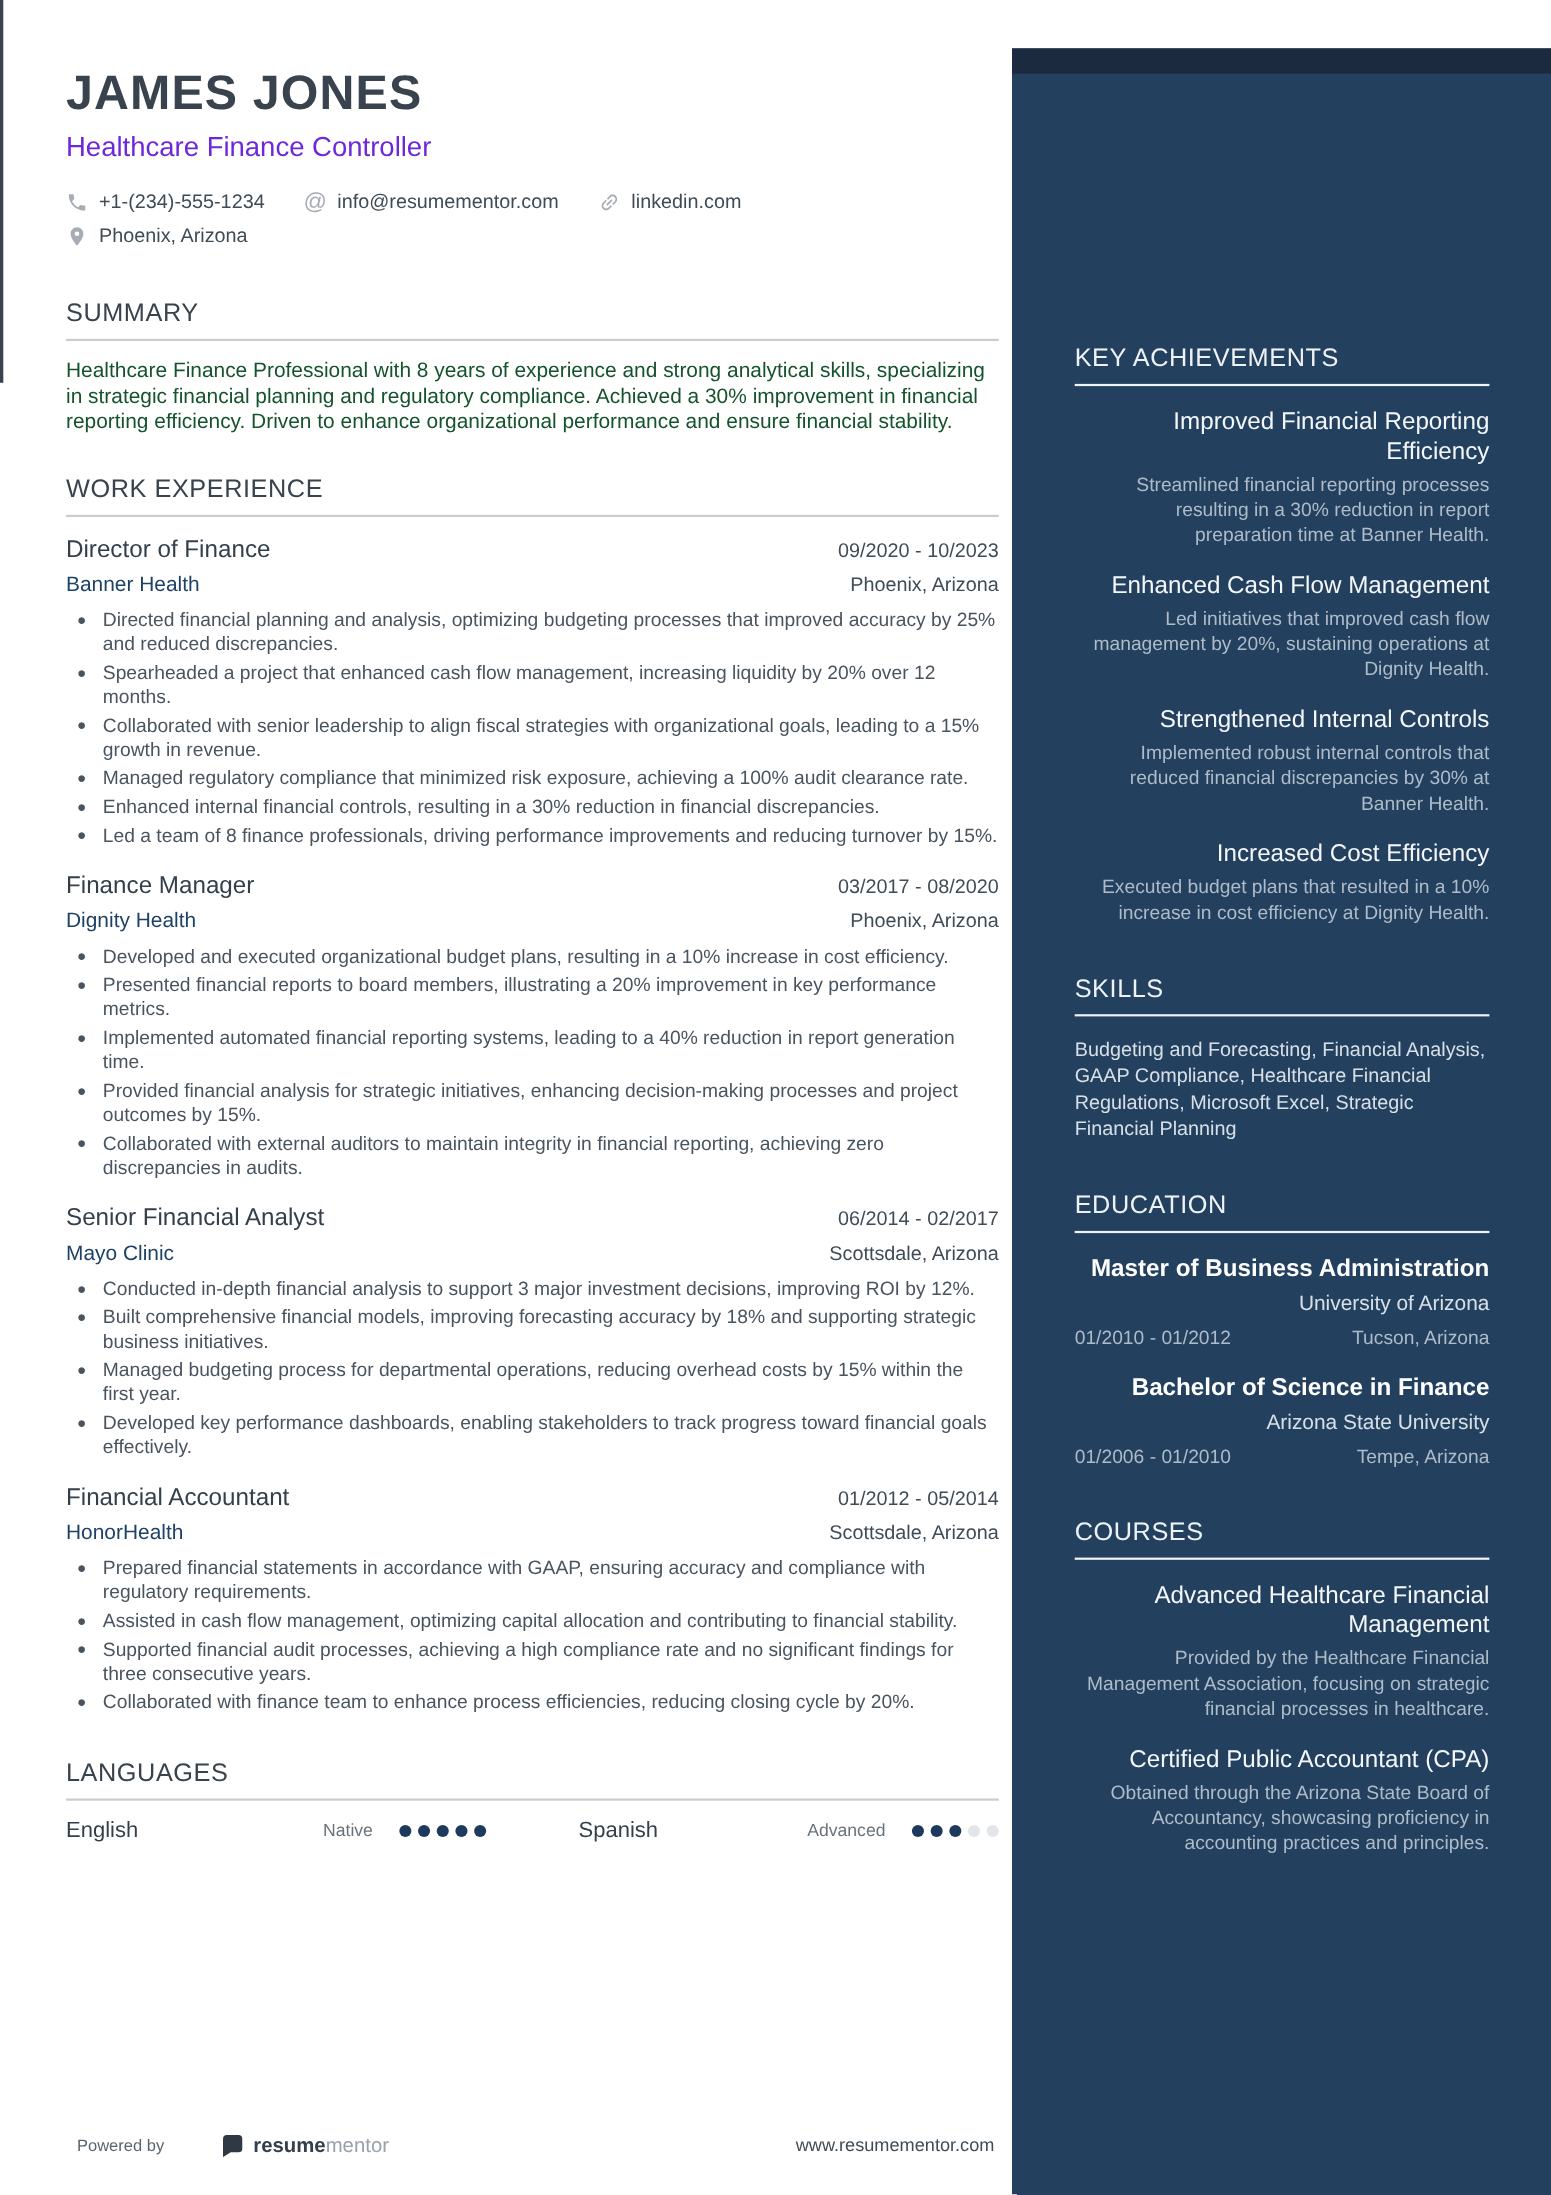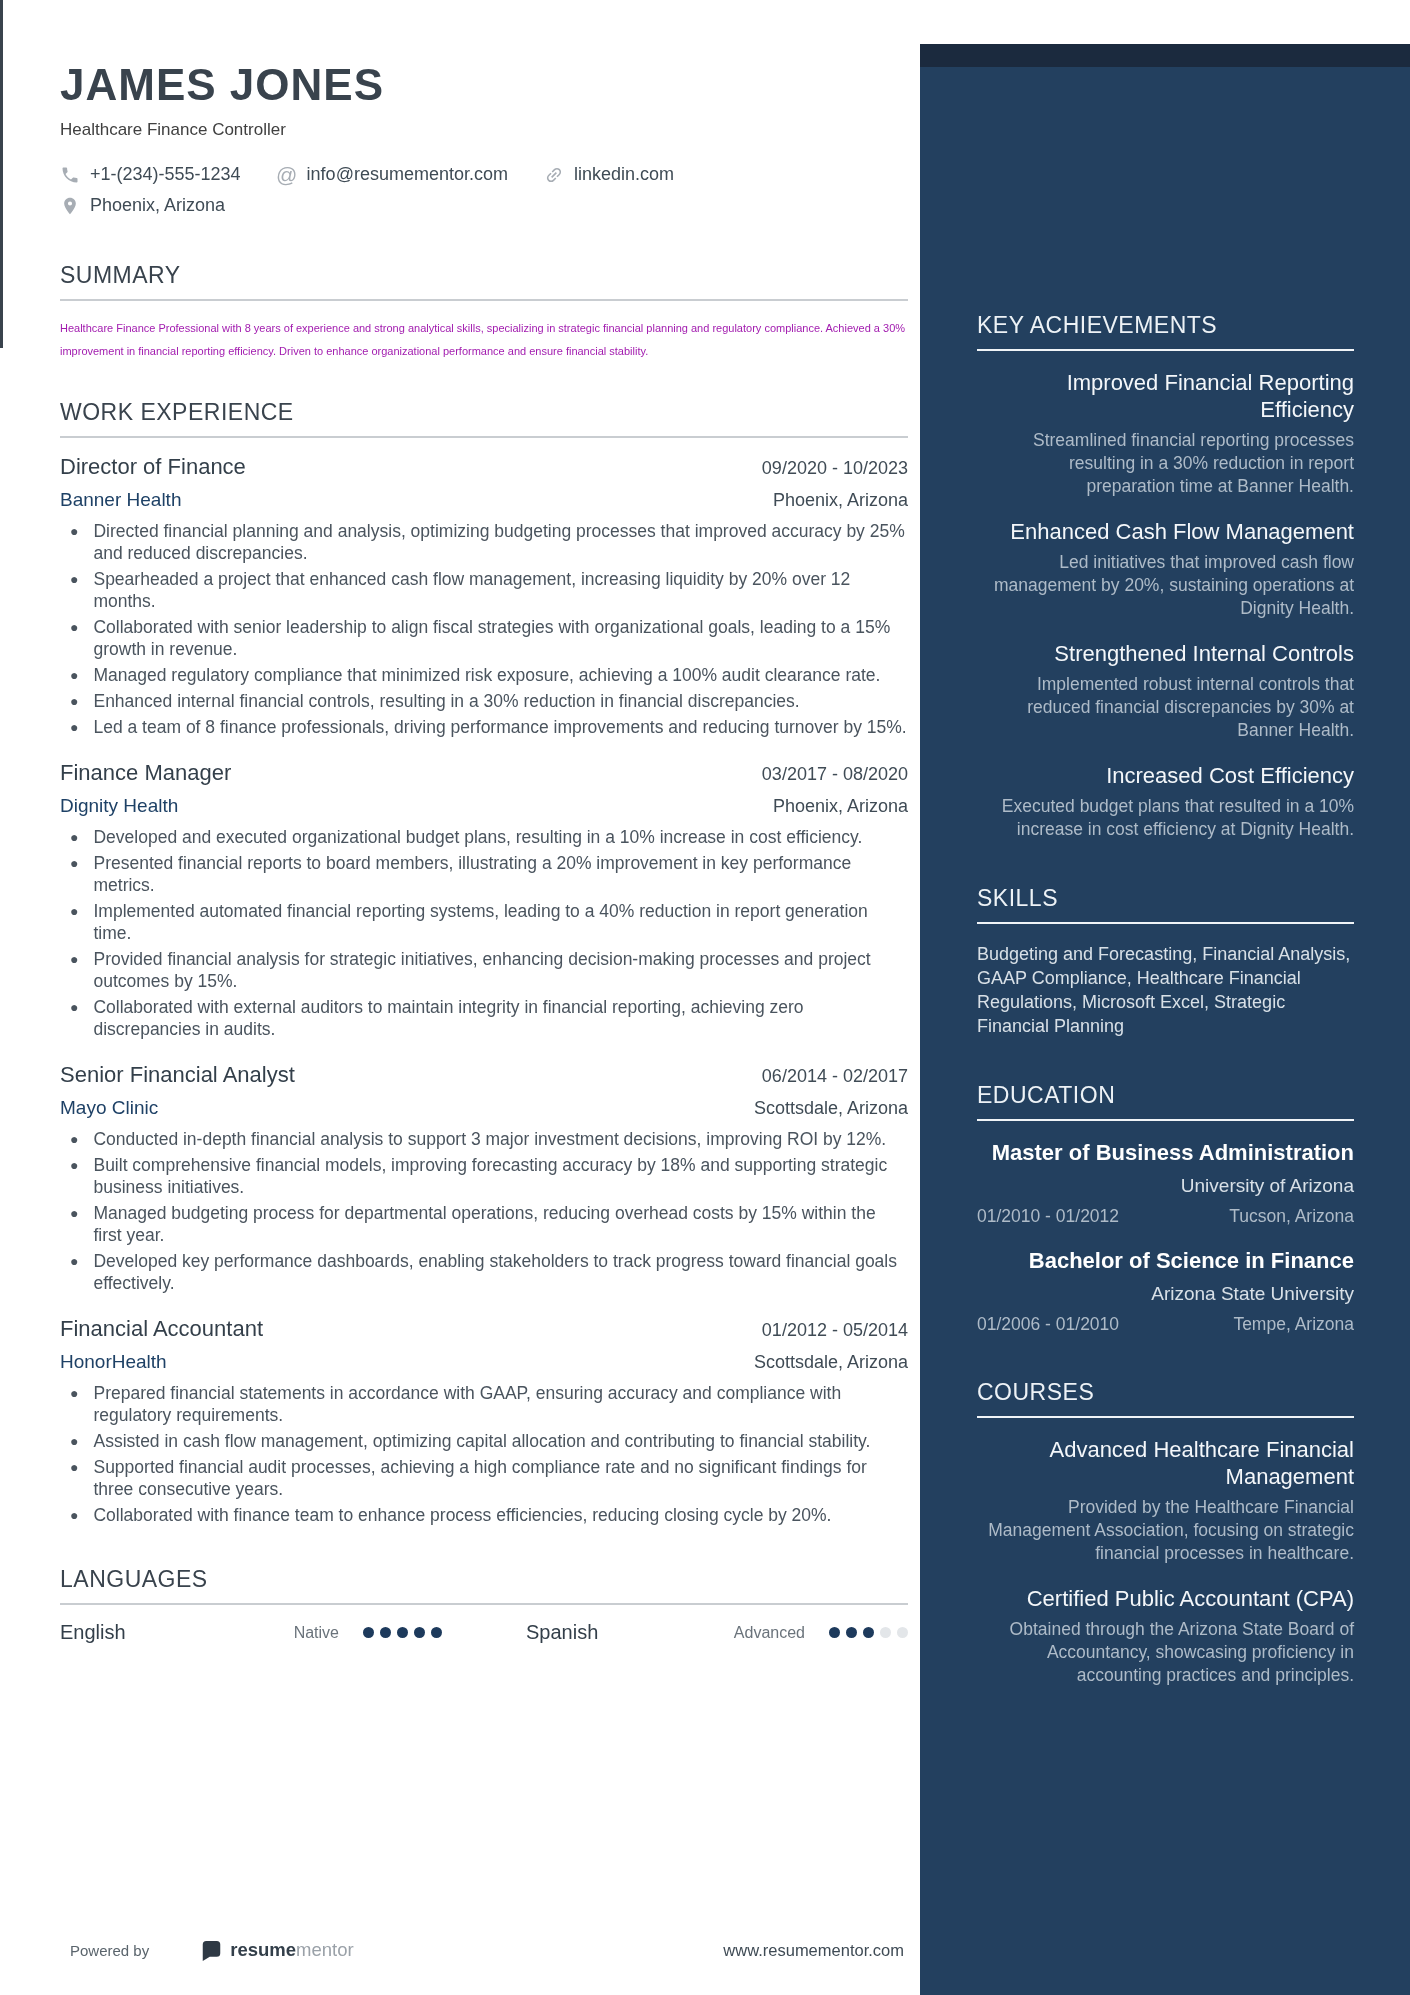--- a/index.html
+++ b/index.html
@@ -4,31 +4,31 @@
 <style>
   html,body{margin:0;padding:0;background:#ffffff;}
   .page{position:relative;width:1410px;height:1995px;background:#ffffff;overflow:hidden;
         font-family:"Liberation Sans", sans-serif;color:#4A545E;}
   .left-accent{position:absolute;left:0;top:0;width:3px;height:348px;background:#39434D;}
 
   
   .leftcol{position:absolute;left:60px;top:0;width:848px;height:1995px;box-sizing:border-box;
            padding-top:62px;display:flex;flex-direction:column;}
   h1{font-size:44px;font-weight:bold;color:#39434D;margin:0 0 12px;letter-spacing:1px;line-height:1.05;}
-  .subtitle{font-size:17px;color:#404040;margin:0 0 24px;}
+  .subtitle{font-size:25px;color:#6d28d9;margin:0 0 24px;}
   .contact-line{display:flex;align-items:center;gap:36px;margin-bottom:10px;font-size:18px;color:#3F4B55;}
   .c-item{display:flex;align-items:center;gap:10px;}
   .c-icon{width:20px;height:20px;flex:0 0 auto;display:inline-flex;align-items:center;justify-content:center;}
   .c-icon svg{width:20px;height:20px;fill:#A7ADB4;}
   .at-glyph{font-size:21px;color:#A7ADB4;line-height:20px;}
 
   .sec{margin-top:36px;}
   h2.shead{font-size:23px;font-weight:400;color:#39434D;margin:0;letter-spacing:.5px;}
   .srule{border:none;border-top:2px solid #C9CDD1;margin:10px 0 16px;}
-  .summary-text{font-size:11px;line-height:23px;color:#a21caf;margin:0;}
+  .summary-text{font-size:19px;line-height:23px;color:#14532d;margin:0;}
 
   .job{margin-top:22px;}
   .job:first-of-type{margin-top:4px;}
   .job-head{display:flex;justify-content:space-between;align-items:baseline;}
   h3.jtitle{font-size:22px;font-weight:400;color:#333F4A;margin:0;}
   .jdates{font-size:18px;color:#3F4B55;}
   .job-sub{display:flex;justify-content:space-between;align-items:baseline;margin-top:9px;}
   .jcompany{font-size:19px;color:#1E4166;}
   .jloc{font-size:18px;color:#3F4B55;}
   ul.blist{list-style:none;margin:9px 0 0;padding:0;}

